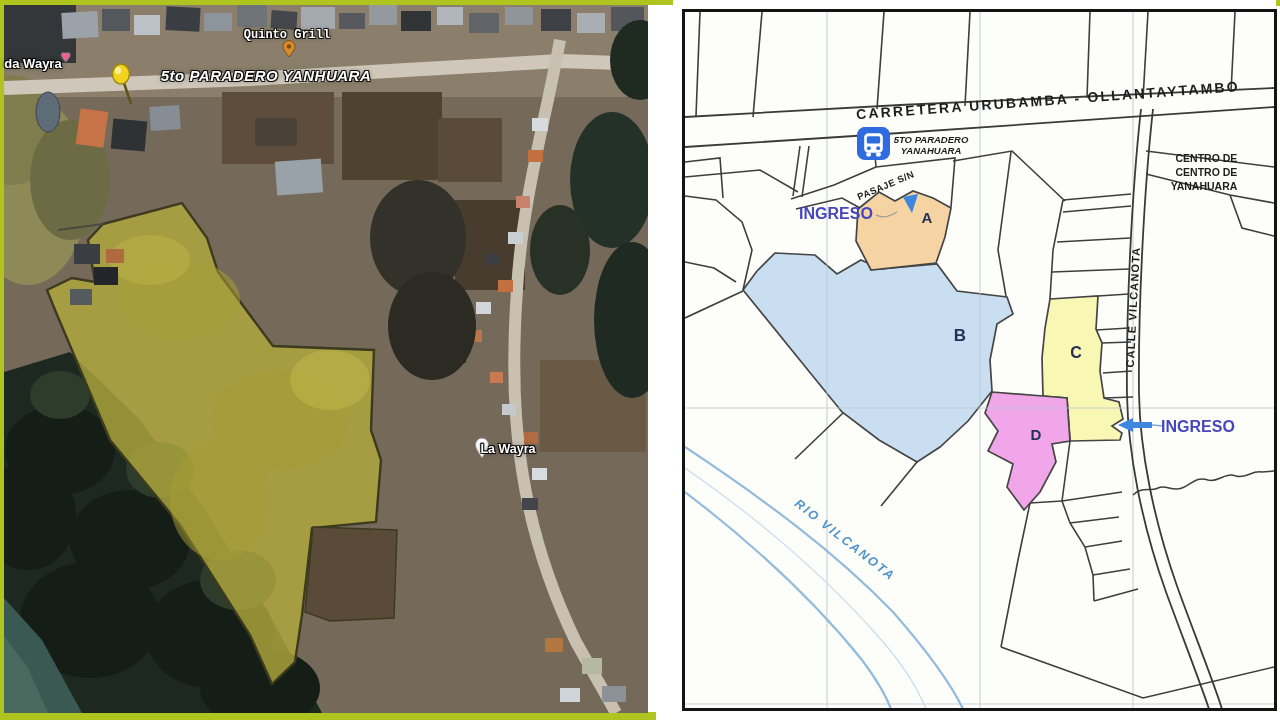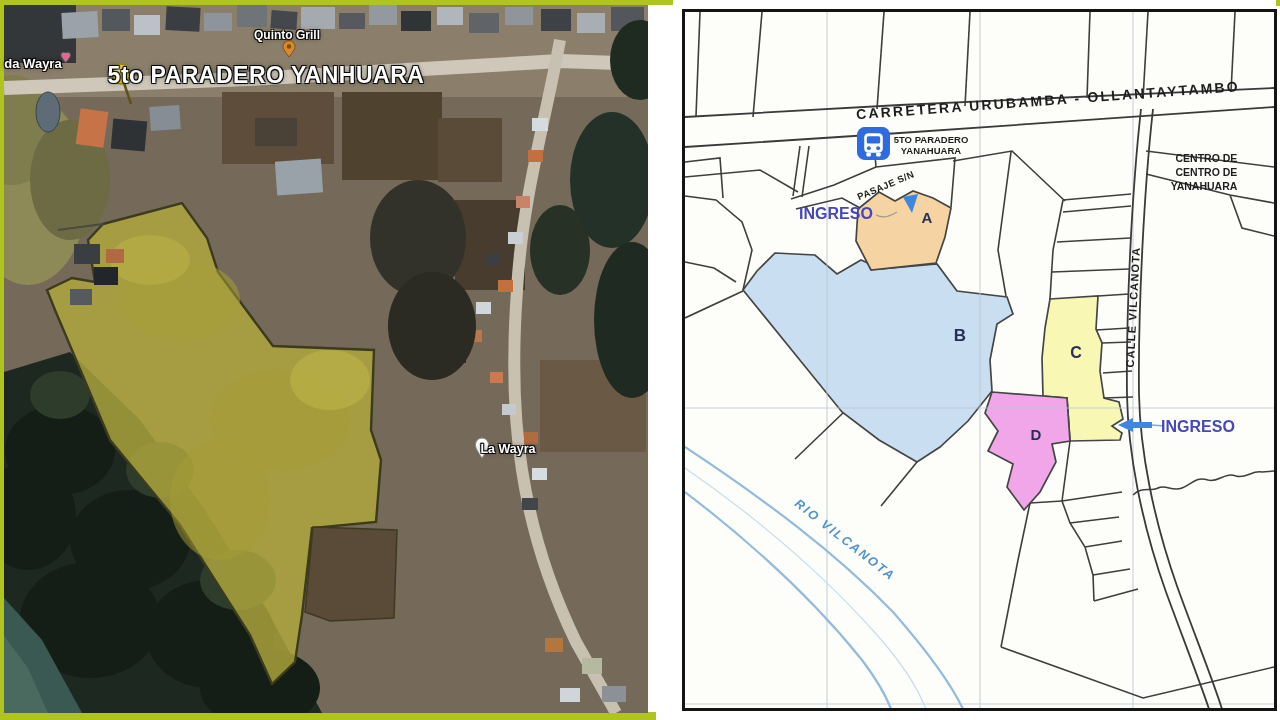--- a/index.html
+++ b/index.html
@@ -223,29 +223,29 @@
     <path d="M1152,425 L1164,426" stroke="#7fa8d9" stroke-width="1.5" fill="none"></path>
     <path d="M876,215 C884,219 890,216 897,212" stroke="#999999" stroke-width="1.2" fill="none"></path>
   </g>
 
   <rect x="683.5" y="10.5" width="592" height="699" fill="none" stroke="#141414" stroke-width="3"></rect>
 </svg>
 
 <div class="lbl sat-lbl" style="left:33px;top:64px;font-size:13px;">da Wayra</div>
 <div class="icon" style="left:61px;top:48px;font-size:16px;color:#f0608e;text-shadow:0 0 2px #fff;z-index:5;">♥</div>
 
-<div class="lbl sat-lbl" style="left:287px;top:36px;font-size:12px;">Quinto Grill</div>
+<div class="lbl sat-lbl" style="left:287px;top:36px;font-size:12px;font-family:Liberation Mono, monospace;">Quinto Grill</div>
 <div class="icon" style="left:282px;top:40px;">
   <svg width="14" height="18" viewBox="0 0 14 18">
         <path d="M7,17 C3.5,12 1,9.5 1,6.5 A6,6 0 1 1 13,6.5 C13,9.5 10.5,12 7,17 Z" fill="#d98a2e" stroke="#7c4f10"></path>
         <circle cx="7" cy="6.5" r="2.2" fill="#7c4f10"></circle>
       </svg>
 </div>
 
-<div class="lbl sat-lbl" style="left:266px;top:76px;font-size:23px;letter-spacing:.5px;">5to PARADERO YANHUARA</div>
+<div class="lbl sat-lbl" style="left:266px;top:76px;font-size:15px;letter-spacing:.5px;font-style:italic;">5to PARADERO YANHUARA</div>
 <div class="icon" style="left:108px;top:62px;">
   <svg width="28" height="46" viewBox="0 0 28 46">
     <line x1="15" y1="18" x2="23" y2="42" stroke="#5d5414" stroke-width="2.5"></line>
     <ellipse cx="13" cy="12" rx="8.5" ry="10" fill="#f2d31f" stroke="#9c8a12" stroke-width="1.5"></ellipse>
     <ellipse cx="10" cy="8.5" rx="3" ry="3.5" fill="#fbf0a0"></ellipse>
   </svg>
 </div>
 
 <div class="lbl sat-lbl" style="left:508px;top:449px;font-size:12.5px;font-weight:bold;">La Wayra</div>
 <div class="icon" style="left:474px;top:437px;">
@@ -261,21 +261,21 @@
   <svg width="33" height="33" viewBox="0 0 32 32">
         <rect x="0" y="0" width="32" height="32" rx="8" fill="#2e6be0"></rect>
         <rect x="7" y="6" width="18" height="19" rx="4" fill="#fff"></rect>
         <rect x="9.5" y="9" width="13" height="7" rx="1.5" fill="#2e6be0"></rect>
         <circle cx="11.5" cy="20.5" r="1.9" fill="#2e6be0"></circle>
         <circle cx="20.5" cy="20.5" r="1.9" fill="#2e6be0"></circle>
         <rect x="9" y="25" width="4.5" height="3.5" rx="1" fill="#fff"></rect>
         <rect x="18.5" y="25" width="4.5" height="3.5" rx="1" fill="#fff"></rect>
       </svg>
 </div>
-<div class="lbl plan-lbl center" style="left:931px;top:146px;font-size:9.5px;">
+<div class="lbl plan-lbl center" style="left:931px;top:146px;font-size:9.5px;font-style:italic;">
   <div>5TO PARADERO</div>
   <div>YANAHUARA</div>
 </div>
 
 <div class="lbl plan-lbl center" style="left:1204px;top:172px;font-size:10.5px;line-height:1.35;text-align:right;">
   <div>CENTRO DE</div>
   <div>CENTRO DE</div>
   <div>YANAHUARA</div>
 </div>
 

